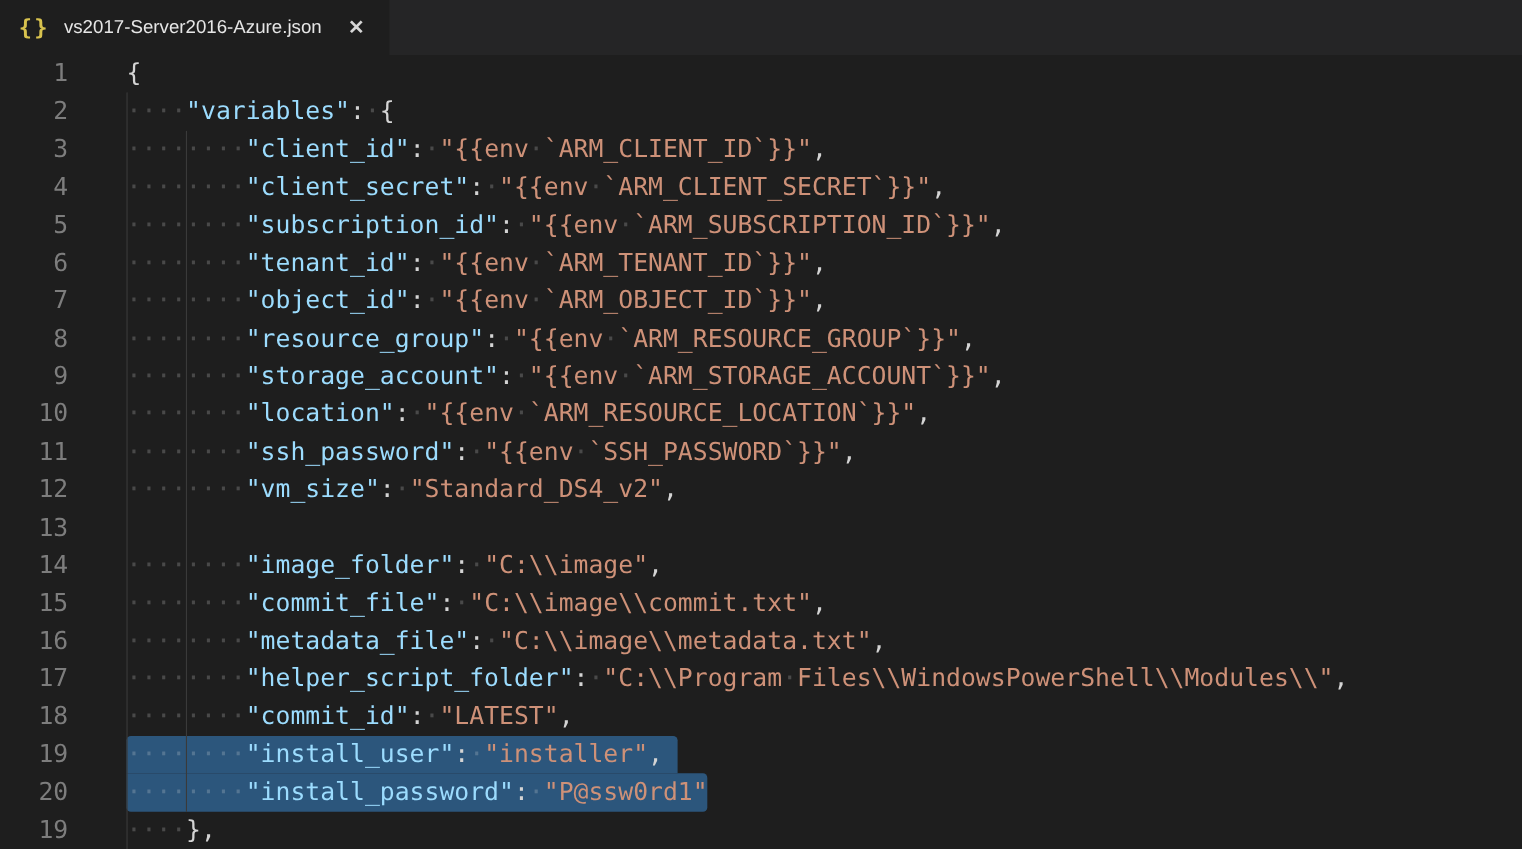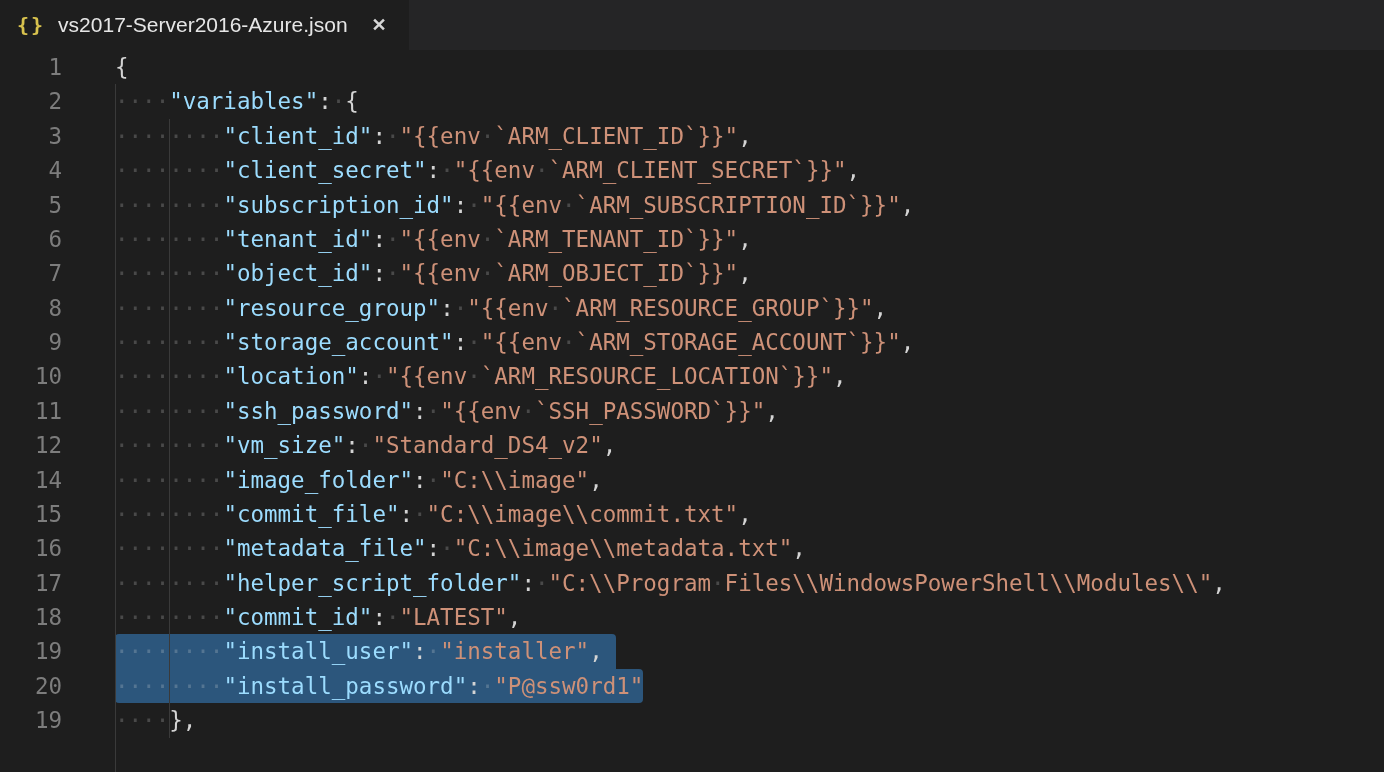--- a/index.html
+++ b/index.html
@@ -6,21 +6,21 @@
   html,body { width:1384px; height:772px; overflow:hidden; background:#1e1e1e; }
   body { font-family:"Liberation Sans", sans-serif; }
 
   .window { width:1384px; height:772px; background:#1e1e1e; position:relative; }
 
   
   .tabbar { height:50px; width:100%; background:#252526; display:flex; align-items:stretch; }
   .tab { background:#1e1e1e; display:flex; align-items:center; padding:0 22px 0 17px; cursor:pointer; }
   .tab-icon { font-family:"DejaVu Sans Mono", monospace; font-size:20px; font-weight:bold;
               color:#d8c24e; letter-spacing:2px; margin-right:13px; }
-  .tab-label { font-size:21px; color:#e6e6e6; margin-right:24px;text-align:center; }
+  .tab-label { font-size:17px; color:#e6e6e6; margin-right:24px;text-align:center; }
   .tab-close { font-size:18px; color:#d6d6d6; font-weight:bold; cursor:pointer; }
 
   
   .editor { position:relative; width:100%; height:722px; background:#1e1e1e;
             font-family:"DejaVu Sans Mono", "Liberation Mono", monospace;
             font-size:22.5px; }
   .lines { position:relative; }
   .row { display:flex; height:34.38px; line-height:34.38px; white-space:pre; }
   .gutter { width:62px; flex:none; text-align:right; color:#7d7d7d; user-select:none; }
   .code { position:relative; flex:1; padding-left:53px; }
@@ -61,20 +61,21 @@
         <div class="row"><div class="gutter">3</div><div class="code"><span class="tk-dot">·</span><span class="tk-dot">·</span><span class="tk-dot">·</span><span class="tk-dot">·</span><span class="tk-dot">·</span><span class="tk-dot">·</span><span class="tk-dot">·</span><span class="tk-dot">·</span><span class="tk-key">"client_id"</span><span class="tk-punct">:</span><span class="tk-dot">·</span><span class="tk-str">"{{env</span><span class="tk-dot">·</span><span class="tk-str">`ARM_CLIENT_ID`}}"</span><span class="tk-punct">,</span></div></div>
         <div class="row"><div class="gutter">4</div><div class="code"><span class="tk-dot">·</span><span class="tk-dot">·</span><span class="tk-dot">·</span><span class="tk-dot">·</span><span class="tk-dot">·</span><span class="tk-dot">·</span><span class="tk-dot">·</span><span class="tk-dot">·</span><span class="tk-key">"client_secret"</span><span class="tk-punct">:</span><span class="tk-dot">·</span><span class="tk-str">"{{env</span><span class="tk-dot">·</span><span class="tk-str">`ARM_CLIENT_SECRET`}}"</span><span class="tk-punct">,</span></div></div>
         <div class="row"><div class="gutter">5</div><div class="code"><span class="tk-dot">·</span><span class="tk-dot">·</span><span class="tk-dot">·</span><span class="tk-dot">·</span><span class="tk-dot">·</span><span class="tk-dot">·</span><span class="tk-dot">·</span><span class="tk-dot">·</span><span class="tk-key">"subscription_id"</span><span class="tk-punct">:</span><span class="tk-dot">·</span><span class="tk-str">"{{env</span><span class="tk-dot">·</span><span class="tk-str">`ARM_SUBSCRIPTION_ID`}}"</span><span class="tk-punct">,</span></div></div>
         <div class="row"><div class="gutter">6</div><div class="code"><span class="tk-dot">·</span><span class="tk-dot">·</span><span class="tk-dot">·</span><span class="tk-dot">·</span><span class="tk-dot">·</span><span class="tk-dot">·</span><span class="tk-dot">·</span><span class="tk-dot">·</span><span class="tk-key">"tenant_id"</span><span class="tk-punct">:</span><span class="tk-dot">·</span><span class="tk-str">"{{env</span><span class="tk-dot">·</span><span class="tk-str">`ARM_TENANT_ID`}}"</span><span class="tk-punct">,</span></div></div>
         <div class="row"><div class="gutter">7</div><div class="code"><span class="tk-dot">·</span><span class="tk-dot">·</span><span class="tk-dot">·</span><span class="tk-dot">·</span><span class="tk-dot">·</span><span class="tk-dot">·</span><span class="tk-dot">·</span><span class="tk-dot">·</span><span class="tk-key">"object_id"</span><span class="tk-punct">:</span><span class="tk-dot">·</span><span class="tk-str">"{{env</span><span class="tk-dot">·</span><span class="tk-str">`ARM_OBJECT_ID`}}"</span><span class="tk-punct">,</span></div></div>
         <div class="row"><div class="gutter">8</div><div class="code"><span class="tk-dot">·</span><span class="tk-dot">·</span><span class="tk-dot">·</span><span class="tk-dot">·</span><span class="tk-dot">·</span><span class="tk-dot">·</span><span class="tk-dot">·</span><span class="tk-dot">·</span><span class="tk-key">"resource_group"</span><span class="tk-punct">:</span><span class="tk-dot">·</span><span class="tk-str">"{{env</span><span class="tk-dot">·</span><span class="tk-str">`ARM_RESOURCE_GROUP`}}"</span><span class="tk-punct">,</span></div></div>
         <div class="row"><div class="gutter">9</div><div class="code"><span class="tk-dot">·</span><span class="tk-dot">·</span><span class="tk-dot">·</span><span class="tk-dot">·</span><span class="tk-dot">·</span><span class="tk-dot">·</span><span class="tk-dot">·</span><span class="tk-dot">·</span><span class="tk-key">"storage_account"</span><span class="tk-punct">:</span><span class="tk-dot">·</span><span class="tk-str">"{{env</span><span class="tk-dot">·</span><span class="tk-str">`ARM_STORAGE_ACCOUNT`}}"</span><span class="tk-punct">,</span></div></div>
         <div class="row"><div class="gutter">10</div><div class="code"><span class="tk-dot">·</span><span class="tk-dot">·</span><span class="tk-dot">·</span><span class="tk-dot">·</span><span class="tk-dot">·</span><span class="tk-dot">·</span><span class="tk-dot">·</span><span class="tk-dot">·</span><span class="tk-key">"location"</span><span class="tk-punct">:</span><span class="tk-dot">·</span><span class="tk-str">"{{env</span><span class="tk-dot">·</span><span class="tk-str">`ARM_RESOURCE_LOCATION`}}"</span><span class="tk-punct">,</span></div></div>
         <div class="row"><div class="gutter">11</div><div class="code"><span class="tk-dot">·</span><span class="tk-dot">·</span><span class="tk-dot">·</span><span class="tk-dot">·</span><span class="tk-dot">·</span><span class="tk-dot">·</span><span class="tk-dot">·</span><span class="tk-dot">·</span><span class="tk-key">"ssh_password"</span><span class="tk-punct">:</span><span class="tk-dot">·</span><span class="tk-str">"{{env</span><span class="tk-dot">·</span><span class="tk-str">`SSH_PASSWORD`}}"</span><span class="tk-punct">,</span></div></div>
         <div class="row"><div class="gutter">12</div><div class="code"><span class="tk-dot">·</span><span class="tk-dot">·</span><span class="tk-dot">·</span><span class="tk-dot">·</span><span class="tk-dot">·</span><span class="tk-dot">·</span><span class="tk-dot">·</span><span class="tk-dot">·</span><span class="tk-key">"vm_size"</span><span class="tk-punct">:</span><span class="tk-dot">·</span><span class="tk-str">"Standard_DS4_v2"</span><span class="tk-punct">,</span></div></div>
+        <div class="row"><div class="gutter">13</div><div class="code"></div></div>
         <div class="row"><div class="gutter">14</div><div class="code"><span class="tk-dot">·</span><span class="tk-dot">·</span><span class="tk-dot">·</span><span class="tk-dot">·</span><span class="tk-dot">·</span><span class="tk-dot">·</span><span class="tk-dot">·</span><span class="tk-dot">·</span><span class="tk-key">"image_folder"</span><span class="tk-punct">:</span><span class="tk-dot">·</span><span class="tk-str">"C:\\image"</span><span class="tk-punct">,</span></div></div>
         <div class="row"><div class="gutter">15</div><div class="code"><span class="tk-dot">·</span><span class="tk-dot">·</span><span class="tk-dot">·</span><span class="tk-dot">·</span><span class="tk-dot">·</span><span class="tk-dot">·</span><span class="tk-dot">·</span><span class="tk-dot">·</span><span class="tk-key">"commit_file"</span><span class="tk-punct">:</span><span class="tk-dot">·</span><span class="tk-str">"C:\\image\\commit.txt"</span><span class="tk-punct">,</span></div></div>
         <div class="row"><div class="gutter">16</div><div class="code"><span class="tk-dot">·</span><span class="tk-dot">·</span><span class="tk-dot">·</span><span class="tk-dot">·</span><span class="tk-dot">·</span><span class="tk-dot">·</span><span class="tk-dot">·</span><span class="tk-dot">·</span><span class="tk-key">"metadata_file"</span><span class="tk-punct">:</span><span class="tk-dot">·</span><span class="tk-str">"C:\\image\\metadata.txt"</span><span class="tk-punct">,</span></div></div>
         <div class="row"><div class="gutter">17</div><div class="code"><span class="tk-dot">·</span><span class="tk-dot">·</span><span class="tk-dot">·</span><span class="tk-dot">·</span><span class="tk-dot">·</span><span class="tk-dot">·</span><span class="tk-dot">·</span><span class="tk-dot">·</span><span class="tk-key">"helper_script_folder"</span><span class="tk-punct">:</span><span class="tk-dot">·</span><span class="tk-str">"C:\\Program</span><span class="tk-dot">·</span><span class="tk-str">Files\\WindowsPowerShell\\Modules\\"</span><span class="tk-punct">,</span></div></div>
         <div class="row"><div class="gutter">18</div><div class="code"><span class="tk-dot">·</span><span class="tk-dot">·</span><span class="tk-dot">·</span><span class="tk-dot">·</span><span class="tk-dot">·</span><span class="tk-dot">·</span><span class="tk-dot">·</span><span class="tk-dot">·</span><span class="tk-key">"commit_id"</span><span class="tk-punct">:</span><span class="tk-dot">·</span><span class="tk-str">"LATEST"</span><span class="tk-punct">,</span></div></div>
         <div class="row"><div class="gutter">19</div><div class="code"><div class="sel sel-first" style="width: 500.98px;"></div><span class="tk-dot">·</span><span class="tk-dot">·</span><span class="tk-dot">·</span><span class="tk-dot">·</span><span class="tk-dot">·</span><span class="tk-dot">·</span><span class="tk-dot">·</span><span class="tk-dot">·</span><span class="tk-key">"install_user"</span><span class="tk-punct">:</span><span class="tk-dot">·</span><span class="tk-str">"installer"</span><span class="tk-punct">,</span></div></div>
         <div class="row"><div class="gutter">20</div><div class="code"><div class="sel sel-last" style="width: 528.06px;"></div><span class="tk-dot">·</span><span class="tk-dot">·</span><span class="tk-dot">·</span><span class="tk-dot">·</span><span class="tk-dot">·</span><span class="tk-dot">·</span><span class="tk-dot">·</span><span class="tk-dot">·</span><span class="tk-key">"install_password"</span><span class="tk-punct">:</span><span class="tk-dot">·</span><span class="tk-str">"P@ssw0rd1"</span></div></div>
         <div class="row"><div class="gutter">19</div><div class="code"><span class="tk-dot">·</span><span class="tk-dot">·</span><span class="tk-dot">·</span><span class="tk-dot">·</span><span class="tk-punct">},</span></div></div>
       </div>
   </div>

